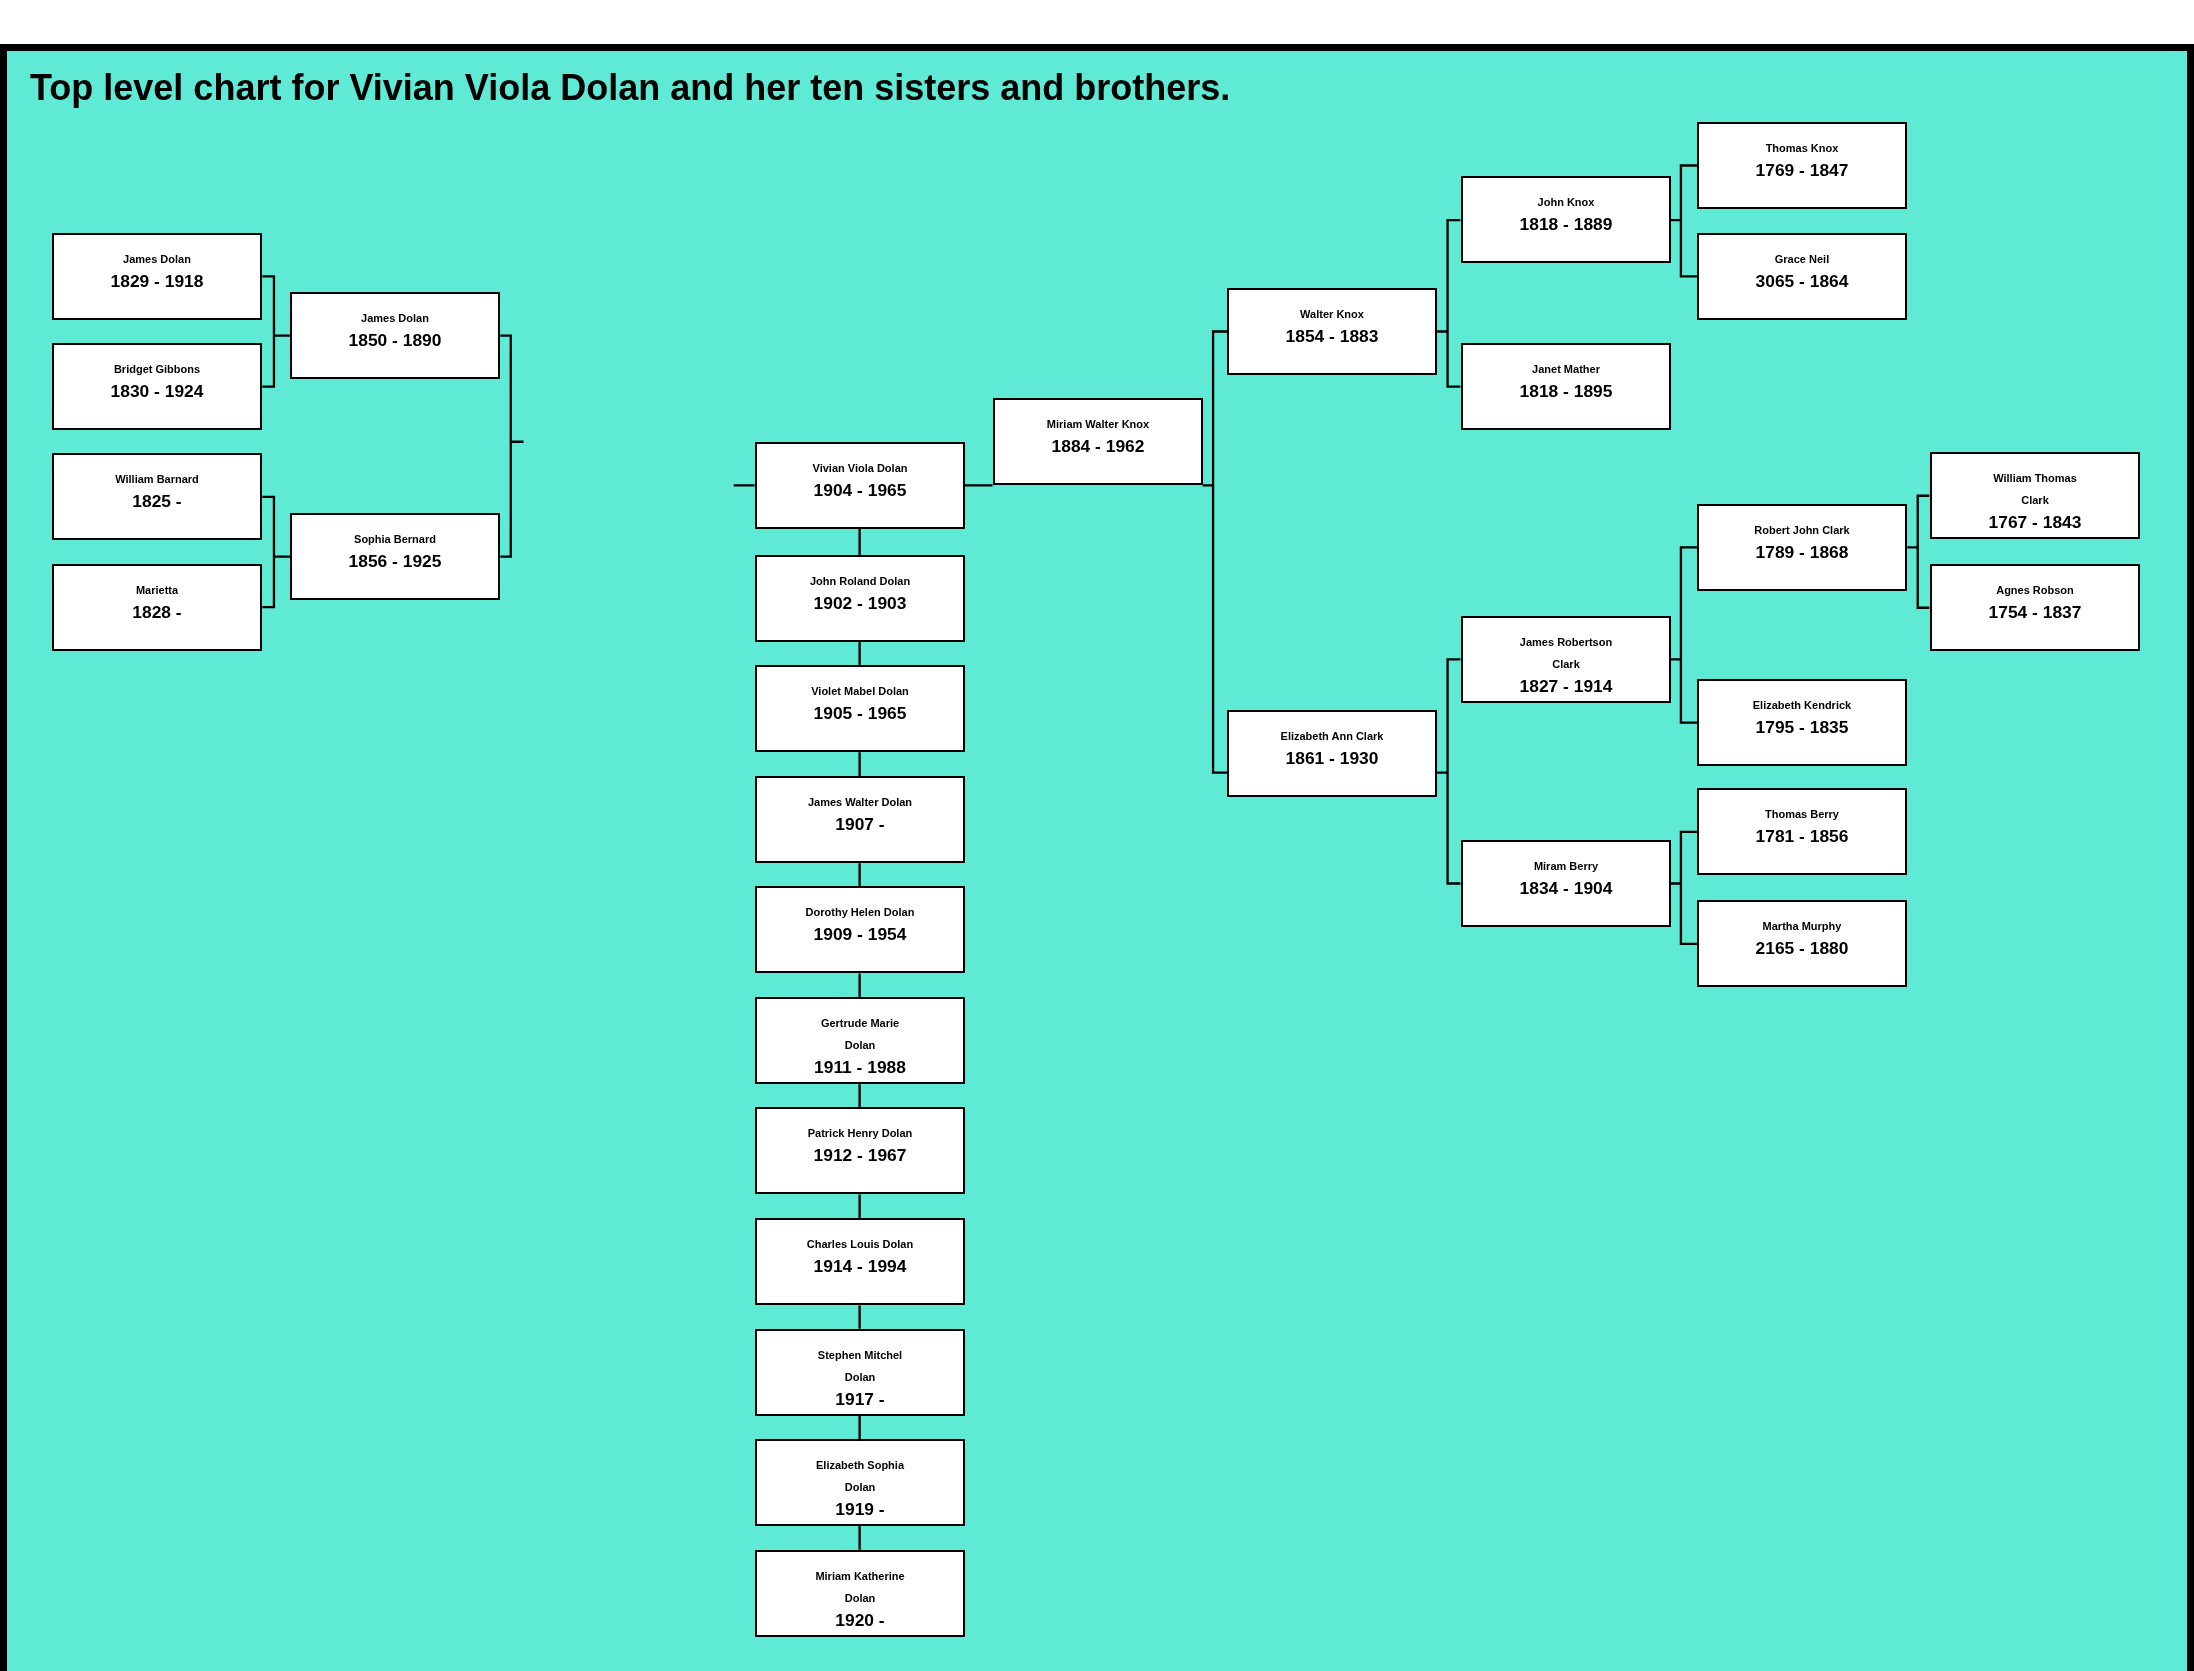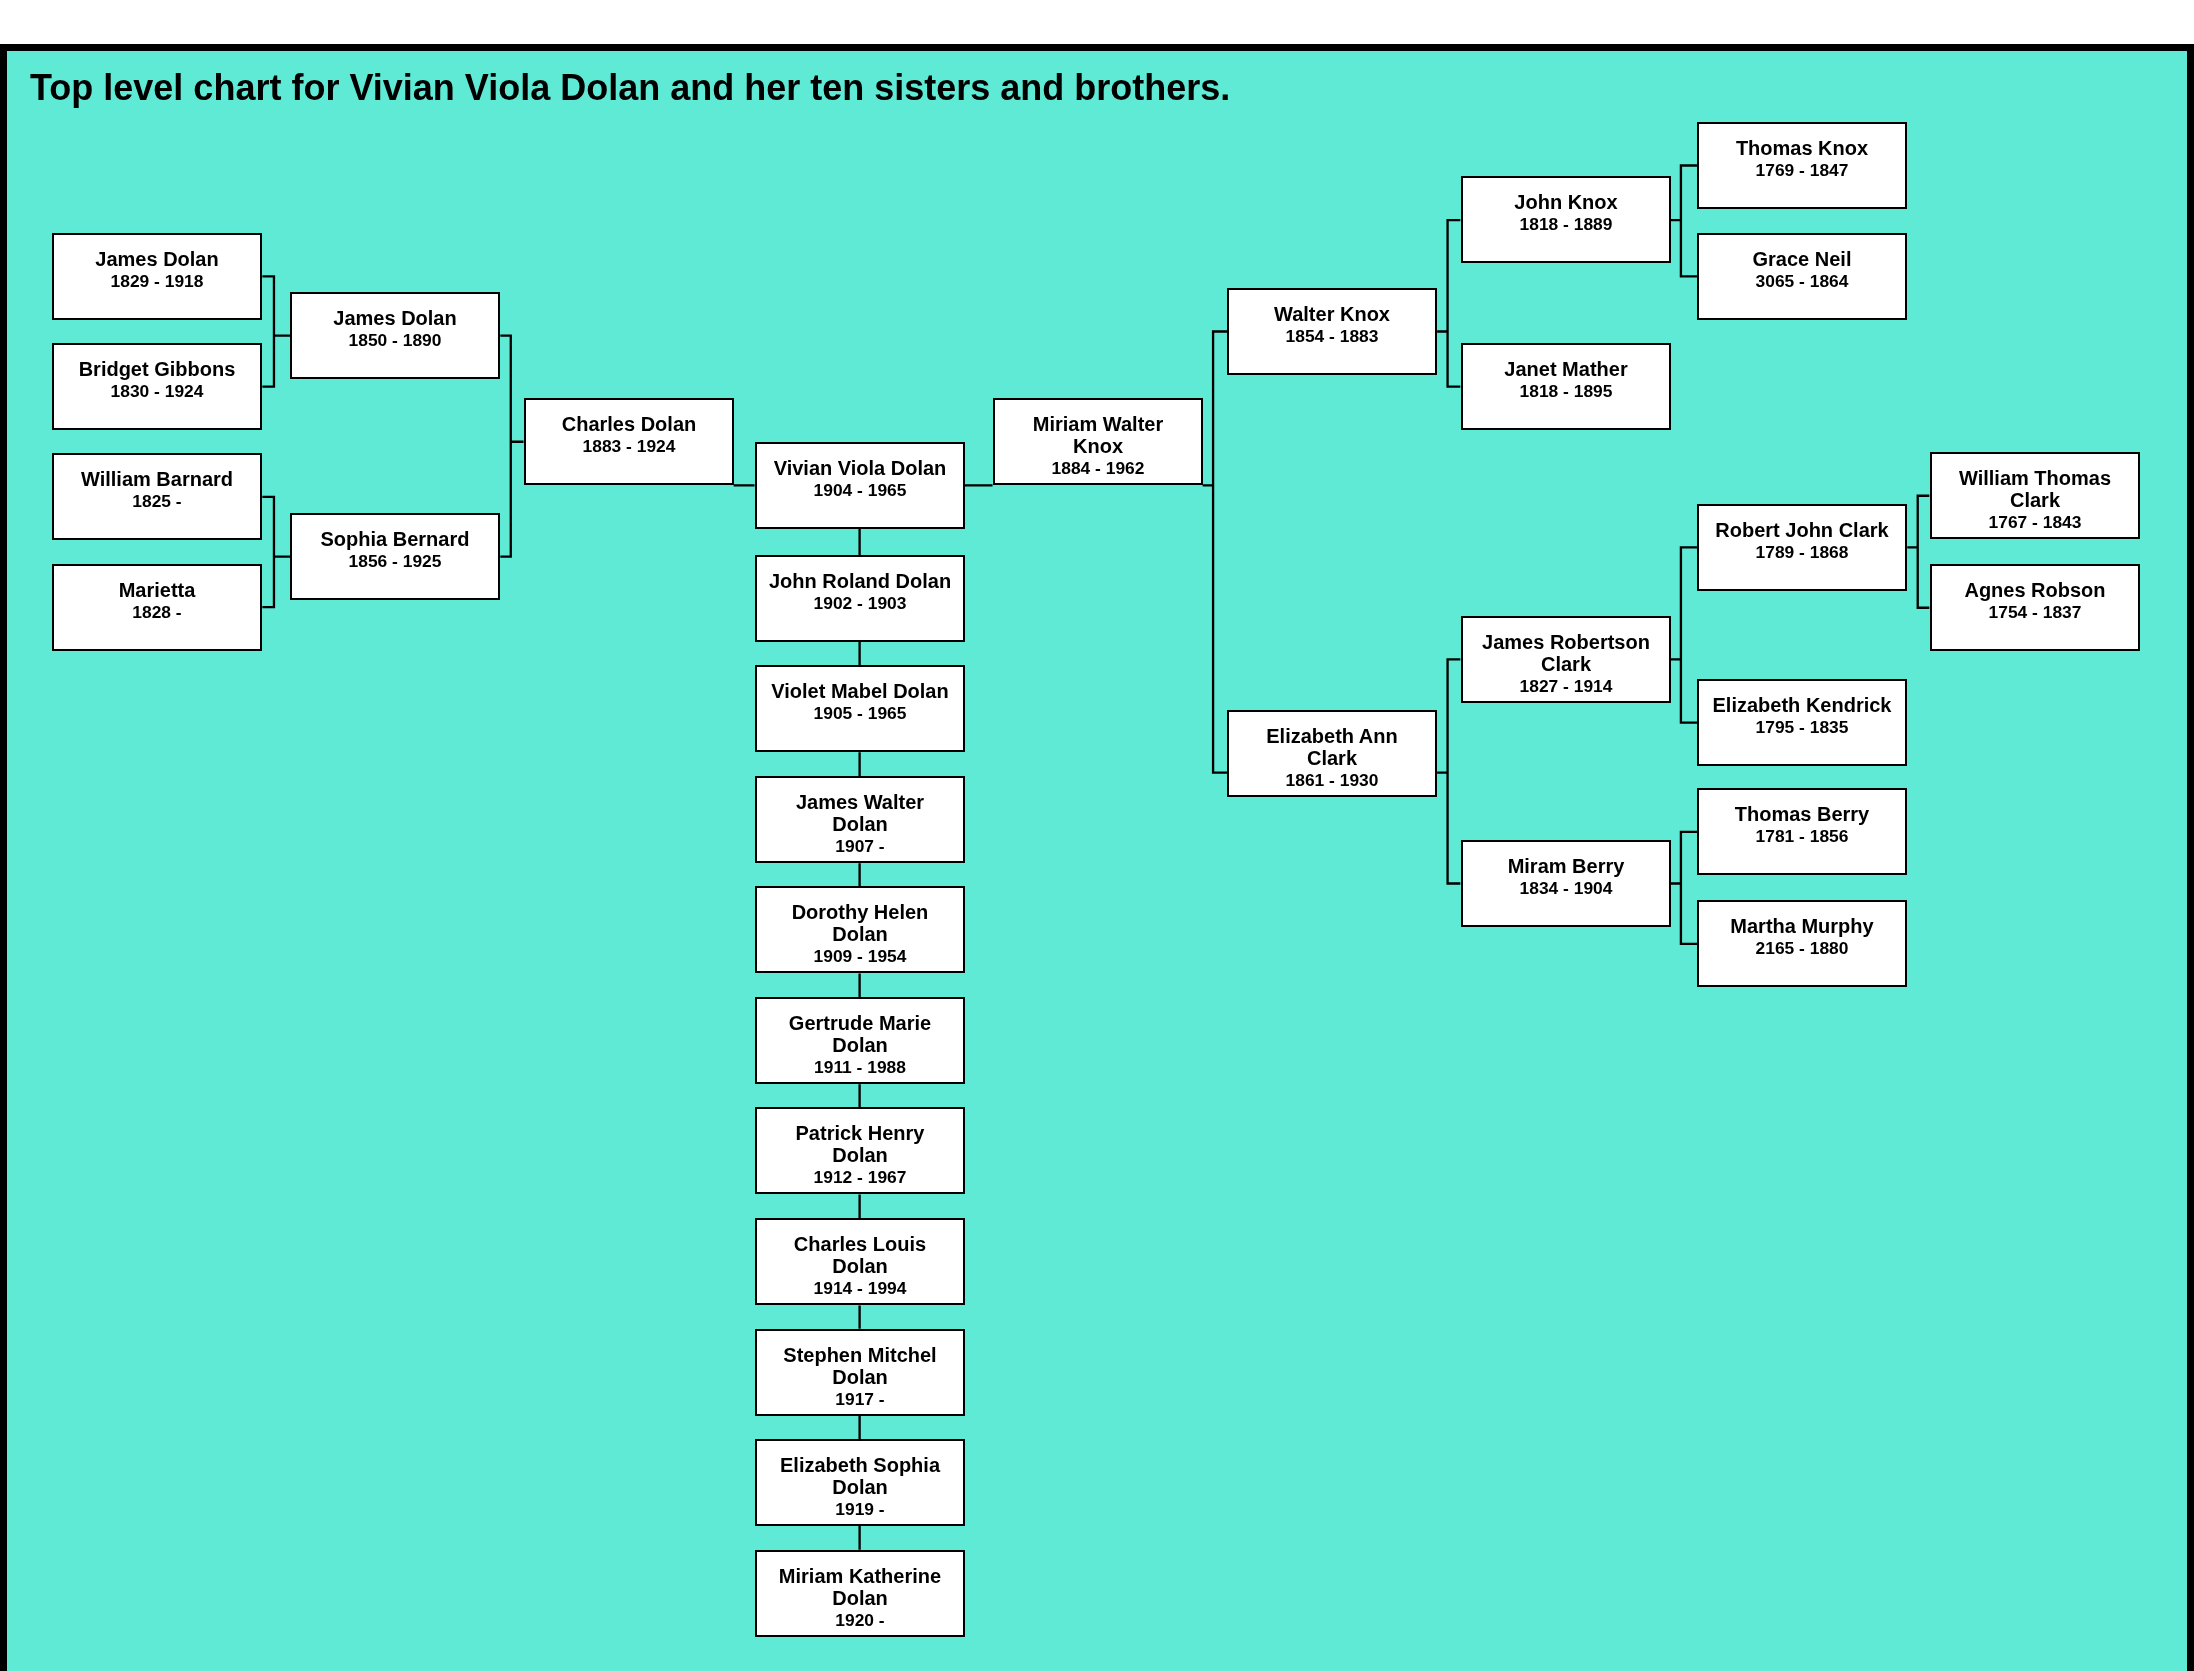--- a/index.html
+++ b/index.html
@@ -3,21 +3,21 @@
 <meta charset="utf-8">
 <style>
   html,body{margin:0;padding:0;background:#ffffff;}
   .page{position:relative;width:2194px;height:1672px;background:#5eead4;
         font-family:"Liberation Sans","DejaVu Sans",sans-serif;color:#000;margin-top:44px;}
   .frame{position:absolute;left:0;top:0;right:0;bottom:0;border:7px solid #000;pointer-events:none;}
   .title{position:absolute;left:30px;top:23px;font-size:36px;font-weight:bold;white-space:nowrap;}
   .connectors{position:absolute;left:0;top:0;}
   .node{position:absolute;width:210px;height:87px;border:2.3px solid #000;background:#fff;
         box-sizing:border-box;text-align:center;padding:12.8px 11.6px 0 11.6px;overflow:hidden;}
-  .pname{font-size:20px;line-height:22px;font-weight:bold;white-space:pre-line;}
+  .pname{font-size:11px;line-height:22px;font-weight:bold;white-space:pre-line;}
   .pdates{font-size:17.4px;line-height:22px;font-weight:bold;}
 </style>
 </head>
 <body>
 
 <div class="page">
   <div class="frame"></div>
 
   <div class="title">Top level chart for Vivian Viola Dolan and her ten sisters and brothers.</div>
 
@@ -56,24 +56,20 @@
     <div class="pname">Marietta</div>
     <div class="pdates">1828 -</div>
   </div>
   <div class="node" style="left:290px;top:248px">
     <div class="pname">James Dolan</div>
     <div class="pdates">1850 - 1890</div>
   </div>
   <div class="node" style="left:290px;top:469px">
     <div class="pname">Sophia Bernard</div>
     <div class="pdates">1856 - 1925</div>
-  </div>
-  <div class="node" style="left:524px;top:354px">
-    <div class="pname">Charles Dolan</div>
-    <div class="pdates">1883 - 1924</div>
   </div>
   <div class="node" style="left:755px;top:398px">
     <div class="pname">Vivian Viola Dolan</div>
     <div class="pdates">1904 - 1965</div>
   </div>
   <div class="node" style="left:993px;top:354px">
     <div class="pname">Miriam Walter Knox</div>
     <div class="pdates">1884 - 1962</div>
   </div>
   <div class="node" style="left:755px;top:511px">

